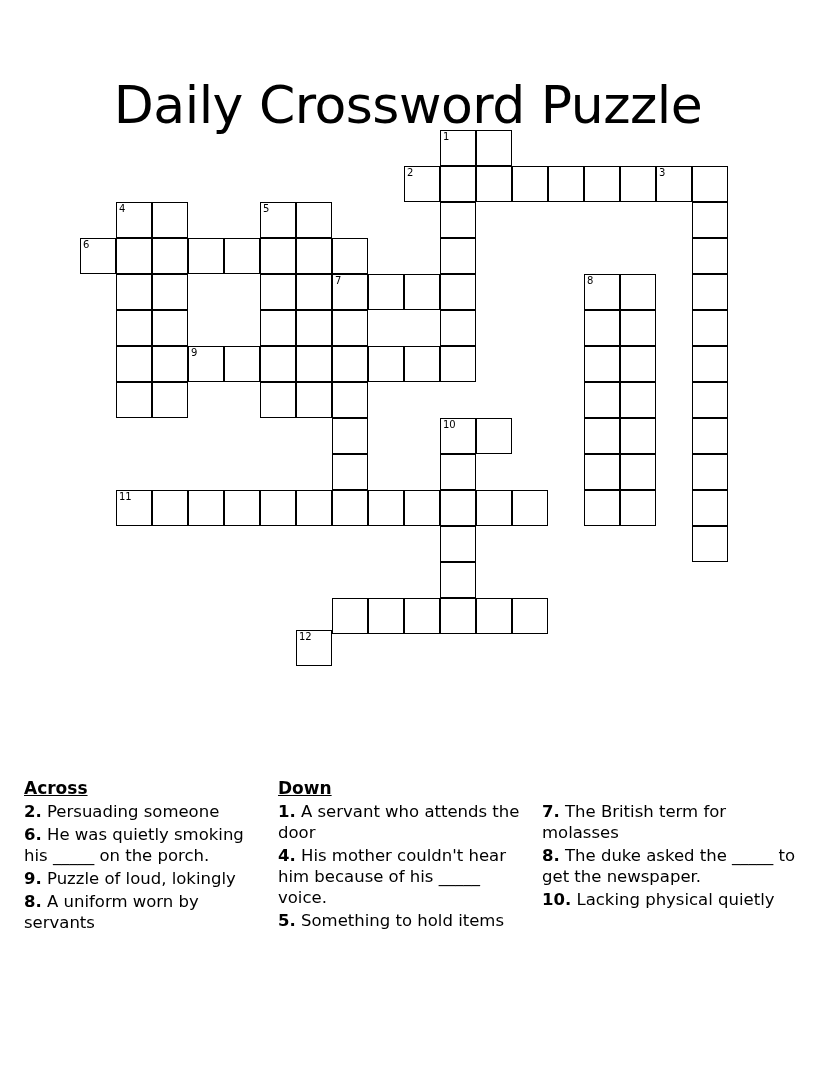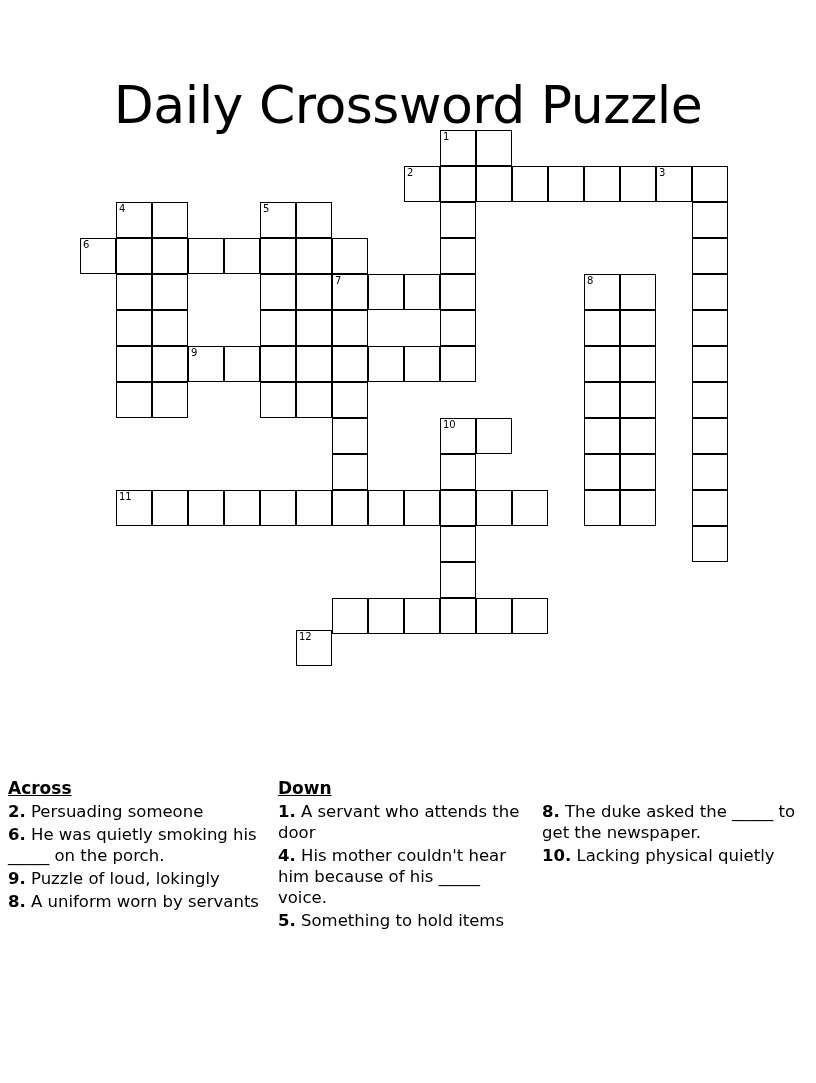--- a/index.html
+++ b/index.html
@@ -59,21 +59,21 @@
     width: 816px;
     height: 300px;
     display: flex;
     flex-direction: row;
     align-items: flex-start;
   }
   .clue-col {
     box-sizing: border-box;
     padding: 0 10px 0 0;
   }
-  .col-across { width: 272px; padding-left: 8px; }
+  .col-across { width: 272px; padding-left: 24px; }
   .col-down   { width: 264px; padding-left: 6px; }
   .col-extra  { width: 280px; padding-left: 6px; }
   .col-head {
     font-size: 17px;
     font-weight: bold;
     text-decoration: underline;
     margin-bottom: 3px;
     font-family: "DejaVu Sans", sans-serif;
   }
   .clue {
@@ -239,19 +239,20 @@
       <div class="col-head">Down</div>
       <div id="down-list">
           <div class="clue"><b>1.</b><span> A servant who attends the door</span></div>
           <div class="clue"><b>4.</b><span> His mother couldn't hear him because of his _____ voice.</span></div>
           <div class="clue"><b>5.</b><span> Something to hold items</span></div>
         </div>
     </div>
     <div class="clue-col col-extra">
       <div class="spacer-head"></div>
       <div id="down-list-2">
+          <div class="clue"><b>7.</b><span> The British term for molasses</span></div>
           <div class="clue"><b>8.</b><span> The duke asked the _____ to get the newspaper.</span></div>
           <div class="clue"><b>10.</b><span> Lacking physical quietly</span></div>
         </div>
     </div>
   </div>
 
 </div>
 
 </body></html>

